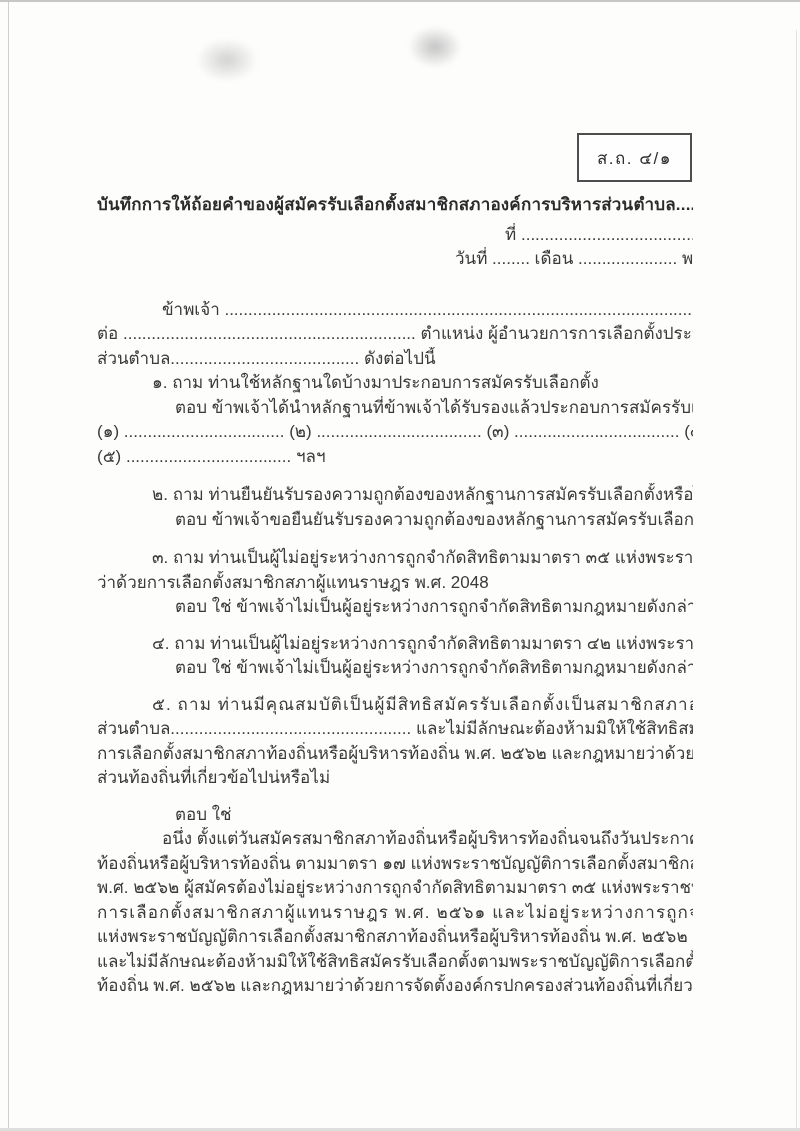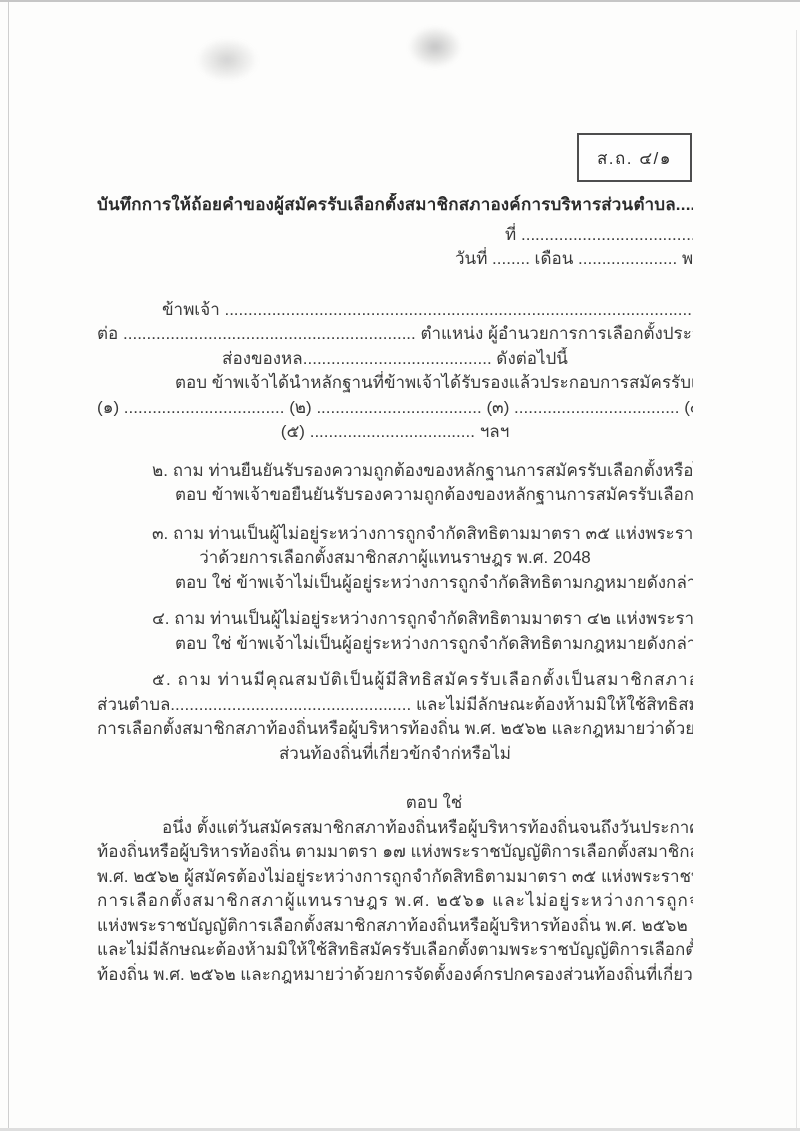--- a/index.html
+++ b/index.html
@@ -1,20 +1,19 @@
 <!DOCTYPE html>
 <html><head>
 <meta charset="utf-8">
 <style>
   html,body{margin:0;padding:0;background:#ffffff;}
   .page{
     position:relative;width:800px;height:1131px;overflow:hidden;
     background:#fdfdfc;
     font-family:"Liberation Sans","DejaVu Sans",sans-serif;
-    text-align:center;
   }
   .edge-top{position:absolute;top:0;left:0;right:0;height:2px;background:#c6c6c6;}
   .edge-left{position:absolute;top:2px;left:8px;width:1px;bottom:0;background:#cfcfcf;}
   .edge-right{position:absolute;top:30px;right:3px;width:1px;bottom:0;background:#e3e3e3;}
   .edge-bottom{position:absolute;left:0;right:0;bottom:0;height:3px;background:#dedede;}
   .smudge{position:absolute;border-radius:50%;filter:blur(2px);}
   .smudge.s1{left:196px;top:38px;width:62px;height:44px;
     background:radial-gradient(closest-side,rgba(115,115,115,0.30),rgba(115,115,115,0));}
   .smudge.s2{left:408px;top:26px;width:54px;height:42px;
     background:radial-gradient(closest-side,rgba(105,105,105,0.38),rgba(105,105,105,0));}
@@ -30,21 +29,21 @@
   }
   .line{line-height:24.5px;height:24.5px;white-space:nowrap;overflow:hidden;}
   .title{font-weight:700;color:#2b2b2b;letter-spacing:0.2px;}
   .rno{margin-left:408px;}
   .rdate{margin-left:358px;}
   .p{padding-left:65px;}
   .q{padding-left:55px;}
   .a{padding-left:78px;}
   .wide{letter-spacing:1.1px;}
   .gap-xs{margin-top:5px;}
-  .gap-s{margin-top:25px;}
+  .gap-s{margin-top:12px;}
   .gap-m{margin-top:12px;}
   .gap-l{margin-top:14px;}
   .gap-xl{margin-top:26px;}
 </style>
 </head>
 <body>
 
 <div class="page">
   <div class="edge-top"></div>
   <div class="edge-left"></div>
@@ -57,35 +56,36 @@
   <div class="code-box">
     <span>ส.ถ. ๔/๑</span>
   </div>
 
   <div class="content">
       <div class="line title">บันทึกการให้ถ้อยคำของผู้สมัครรับเลือกตั้งสมาชิกสภาองค์การบริหารส่วนตำบล................................................</div>
       <div class="line rno gap-xs">ที่ .......................................</div>
       <div class="line rdate">วันที่ ........ เดือน ..................... พ.ศ. ............</div>
       <div class="line p gap-xl">ข้าพเจ้า ........................................................................................................ ขอให้ถ้อยคำด้วยความสัตย์จริง</div>
       <div class="line">ต่อ .............................................................. ตำแหน่ง ผู้อำนวยการการเลือกตั้งประจำองค์การบริหาร</div>
-      <div class="line">ส่องของหล........................................ ดังต่อไปนี้</div>
+      <div class="line">ส่วนตำบล........................................ ดังต่อไปนี้</div>
+      <div class="line q">๑.  ถาม ท่านใช้หลักฐานใดบ้างมาประกอบการสมัครรับเลือกตั้ง</div>
       <div class="line a">ตอบ  ข้าพเจ้าได้นำหลักฐานที่ข้าพเจ้าได้รับรองแล้วประกอบการสมัครรับเลือกตั้ง ดังนี้</div>
       <div class="line">(๑) .................................. (๒) ................................... (๓) ................................... (๔) ....................................</div>
       <div class="line">(๕) ................................... ฯลฯ</div>
       <div class="line q gap-l">๒.  ถาม ท่านยืนยันรับรองความถูกต้องของหลักฐานการสมัครรับเลือกตั้งหรือไม่</div>
       <div class="line a">ตอบ  ข้าพเจ้าขอยืนยันรับรองความถูกต้องของหลักฐานการสมัครรับเลือกตั้งเป็นจริงทุกประการ</div>
       <div class="line q gap-l">๓.  ถาม ท่านเป็นผู้ไม่อยู่ระหว่างการถูกจำกัดสิทธิตามมาตรา ๓๕ แห่งพระราชบัญญัติประกอบรัฐธรรมนูญ</div>
       <div class="line">ว่าด้วยการเลือกตั้งสมาชิกสภาผู้แทนราษฎร พ.ศ. 2048</div>
       <div class="line a">ตอบ ใช่ ข้าพเจ้าไม่เป็นผู้อยู่ระหว่างการถูกจำกัดสิทธิตามกฎหมายดังกล่าว</div>
       <div class="line q gap-m">๔. ถาม ท่านเป็นผู้ไม่อยู่ระหว่างการถูกจำกัดสิทธิตามมาตรา ๔๒ แห่งพระราชบัญญัติการเลือกตั้งสมาชิก</div>
       <div class="line a">ตอบ ใช่ ข้าพเจ้าไม่เป็นผู้อยู่ระหว่างการถูกจำกัดสิทธิตามกฎหมายดังกล่าว</div>
       <div class="line q wide gap-m">๕.  ถาม ท่านมีคุณสมบัติเป็นผู้มีสิทธิสมัครรับเลือกตั้งเป็นสมาชิกสภาองค์การบริหาร</div>
       <div class="line">ส่วนตำบล................................................... และไม่มีลักษณะต้องห้ามมิให้ใช้สิทธิสมัครรับเลือกตั้งตามพระราชบัญญัติ</div>
       <div class="line">การเลือกตั้งสมาชิกสภาท้องถิ่นหรือผู้บริหารท้องถิ่น พ.ศ. ๒๕๖๒ และกฎหมายว่าด้วยการจัดตั้งองค์กรปกครอง</div>
-      <div class="line">ส่วนท้องถิ่นที่เกี่ยวข้กจำก่หรือไม่</div>
+      <div class="line">ส่วนท้องถิ่นที่เกี่ยวข้อไปน่หรือไม่</div>
       <div class="line a gap-s">ตอบ ใช่</div>
       <div class="line p">อนึ่ง ตั้งแต่วันสมัครสมาชิกสภาท้องถิ่นหรือผู้บริหารท้องถิ่นจนถึงวันประกาศผลการเลือกตั้งสมาชิกสภา</div>
       <div class="line">ท้องถิ่นหรือผู้บริหารท้องถิ่น ตามมาตรา ๑๗ แห่งพระราชบัญญัติการเลือกตั้งสมาชิกสภาท้องถิ่นหรือผู้บริหารท้องถิ่น</div>
       <div class="line">พ.ศ. ๒๕๖๒ ผู้สมัครต้องไม่อยู่ระหว่างการถูกจำกัดสิทธิตามมาตรา ๓๕ แห่งพระราชบัญญัติประกอบรัฐธรรมนูญว่าด้วย</div>
       <div class="line wide">การเลือกตั้งสมาชิกสภาผู้แทนราษฎร พ.ศ. ๒๕๖๑ และไม่อยู่ระหว่างการถูกจำกัดสิทธิตามมาตรา ๔๒</div>
       <div class="line">แห่งพระราชบัญญัติการเลือกตั้งสมาชิกสภาท้องถิ่นหรือผู้บริหารท้องถิ่น พ.ศ. ๒๕๖๒ และต้องเป็นบุคคลผู้มีคุณสมบัติ</div>
       <div class="line">และไม่มีลักษณะต้องห้ามมิให้ใช้สิทธิสมัครรับเลือกตั้งตามพระราชบัญญัติการเลือกตั้งสมาชิกสภาท้องถิ่นหรือผู้บริหาร</div>
       <div class="line">ท้องถิ่น พ.ศ. ๒๕๖๒ และกฎหมายว่าด้วยการจัดตั้งองค์กรปกครองส่วนท้องถิ่นที่เกี่ยวข้อง</div>
     </div>
 </div>

